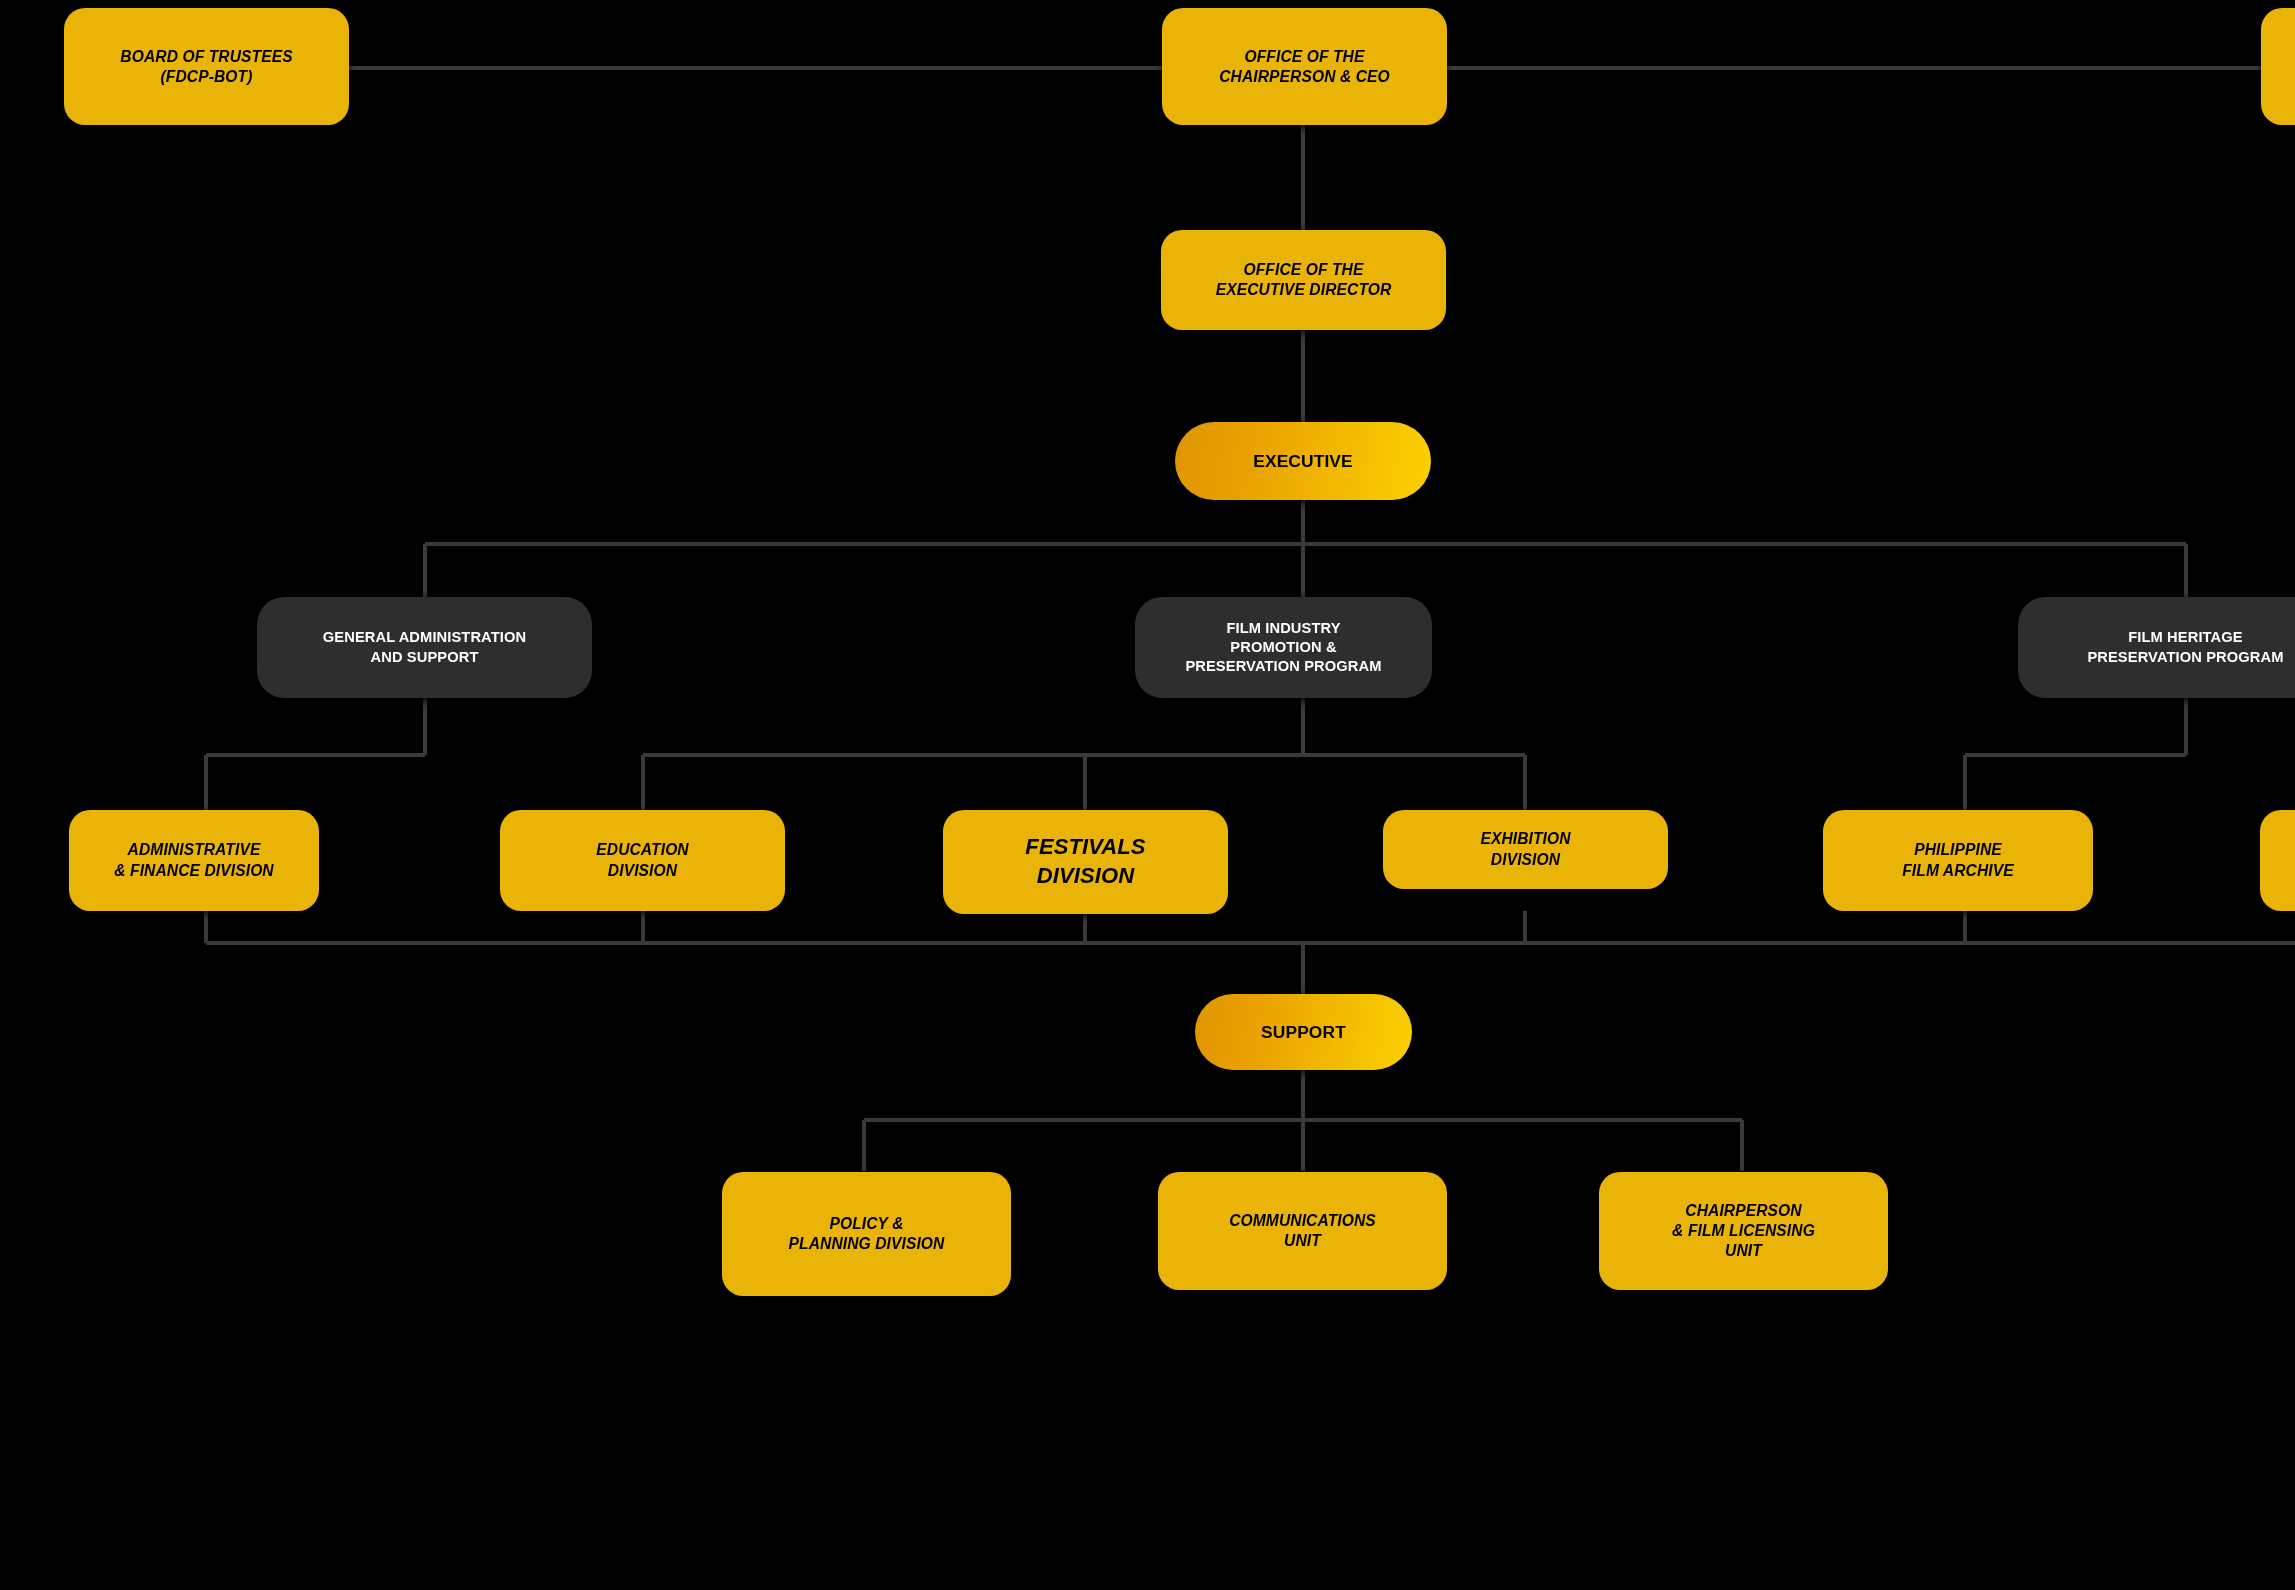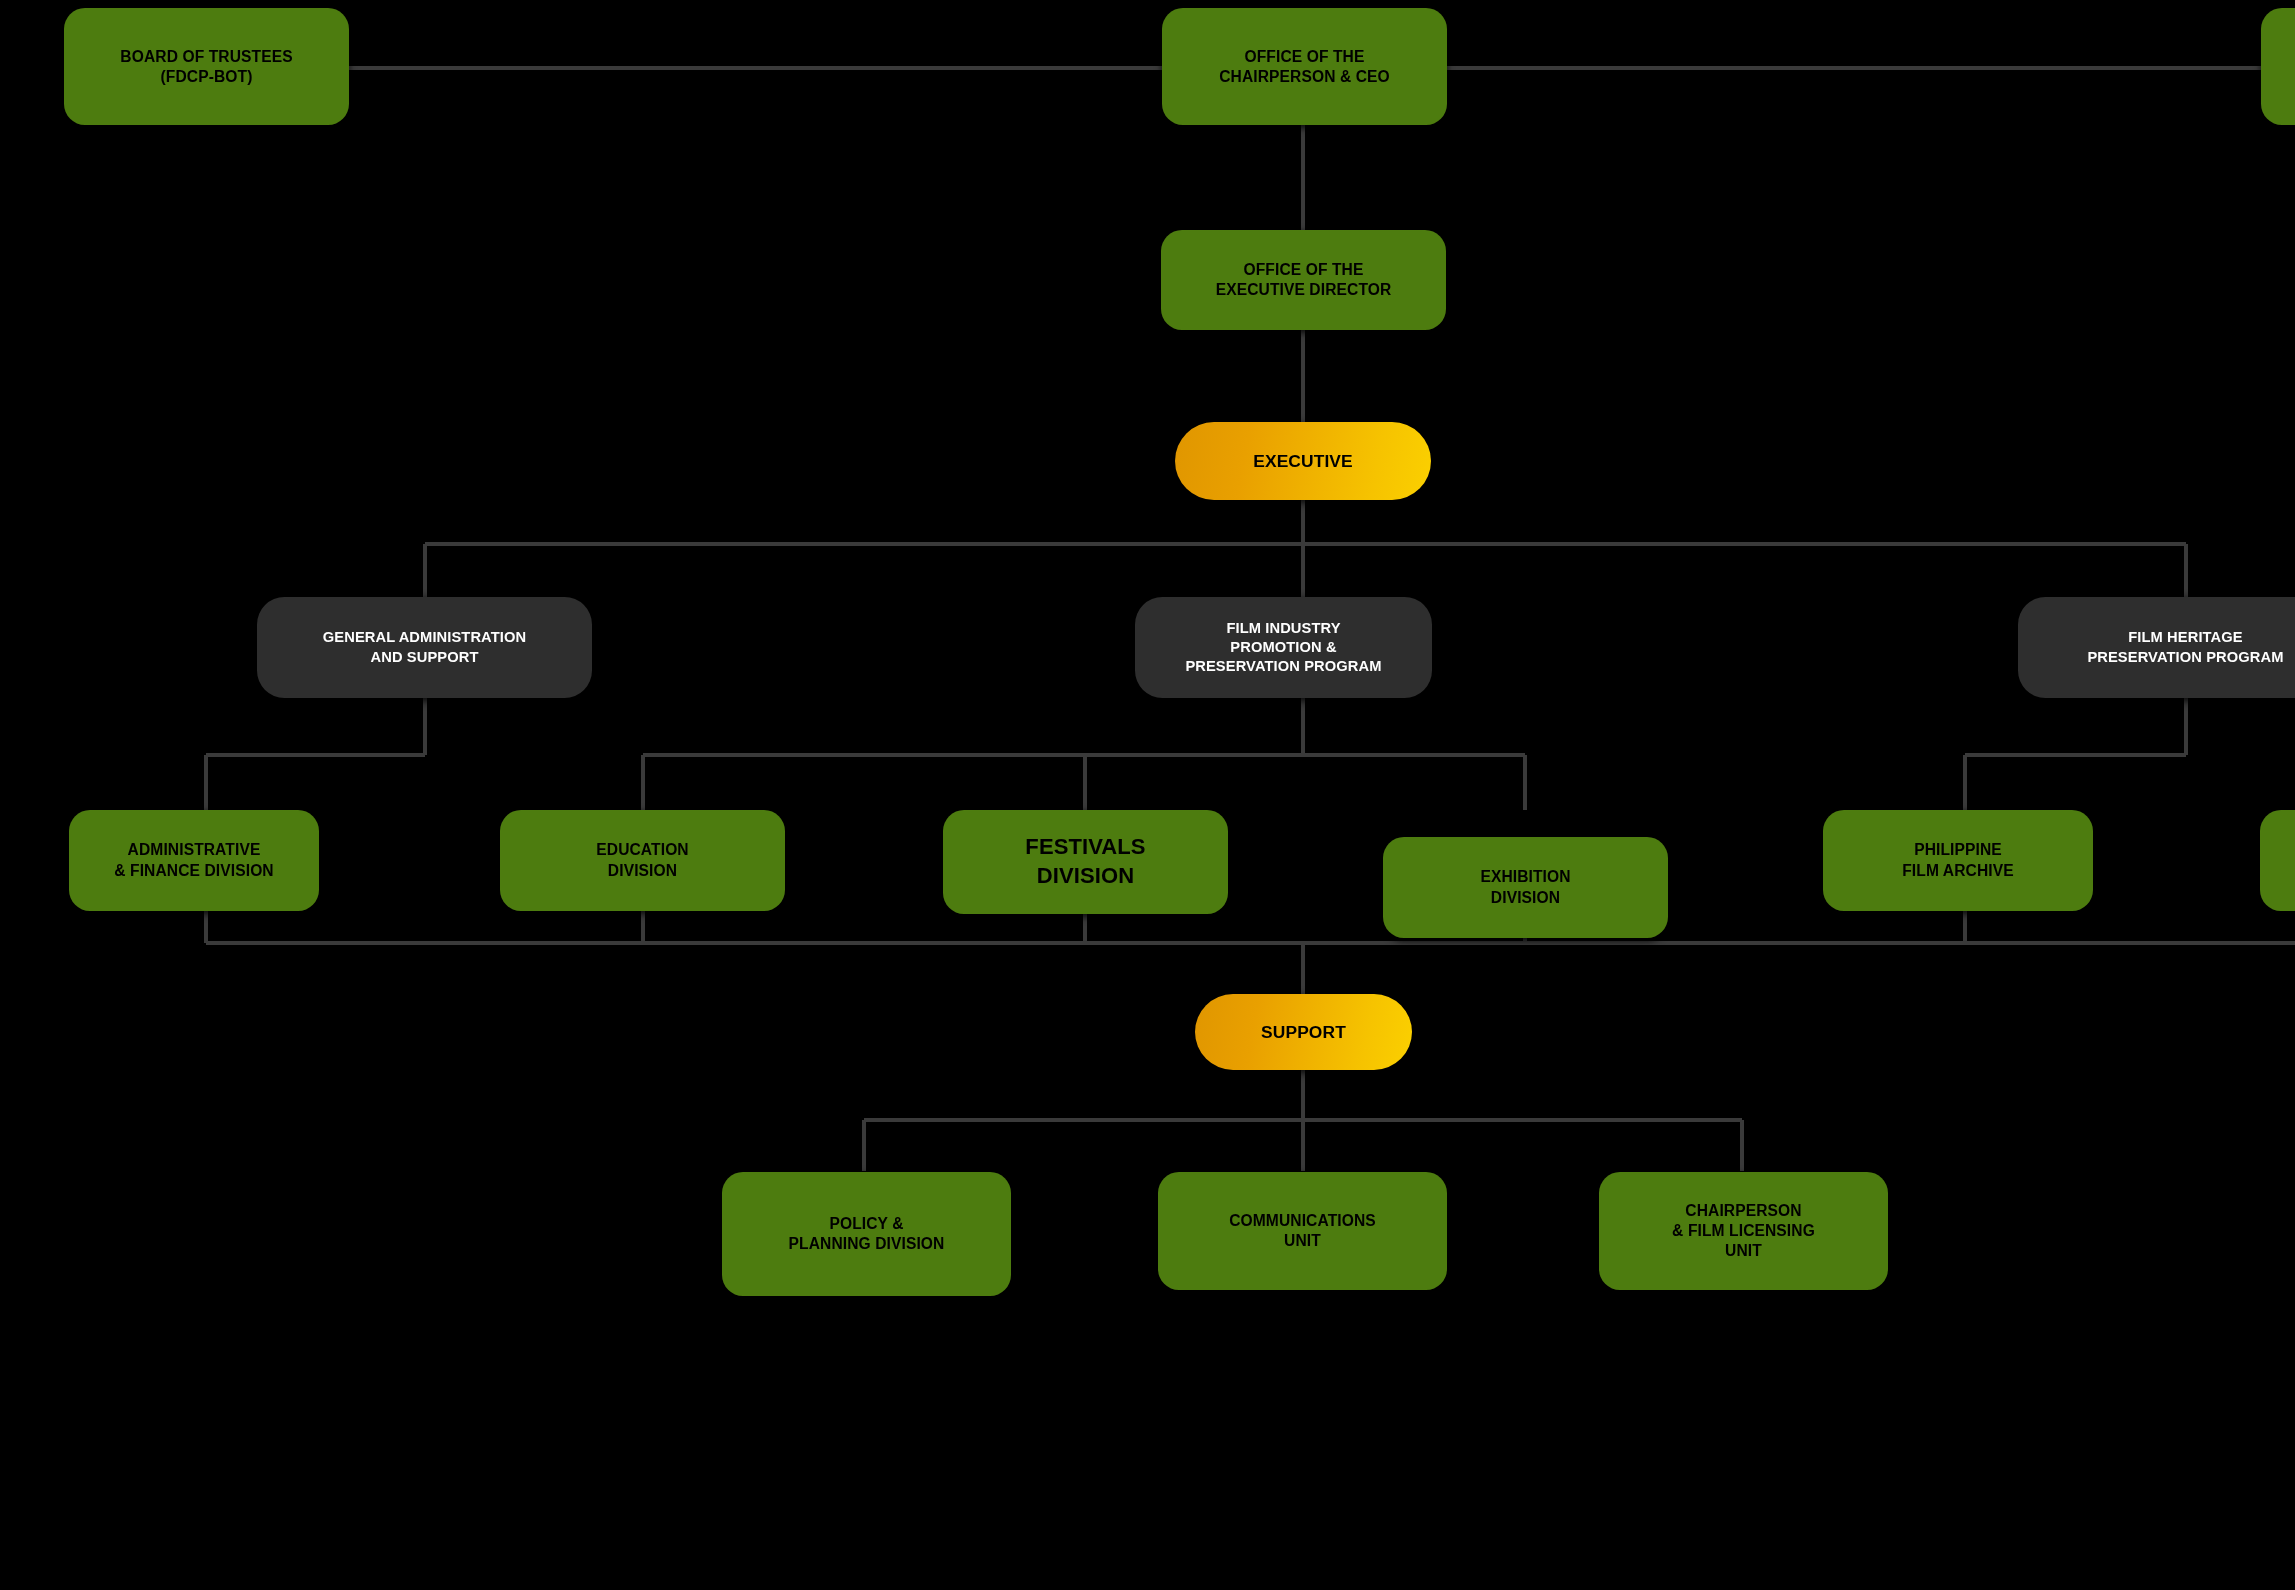--- a/index.html
+++ b/index.html
@@ -29,24 +29,25 @@
     align-items: center;
     justify-content: center;
     text-align: center;
     line-height: 1.30;
     letter-spacing: 0.1px;
     font-weight: bold;
     z-index: 5;
   }
   
   .node.light {
-    background: #4d7c0f;
+    background: #eab308;
     color: #000000;
     border-radius: 21px;
     box-shadow: 0 2.8px 7.3px rgba(0,0,0,0.85);
+    font-style: italic;
   }
   
   .node.dark {
     background: #2e2e2e;
     color: #ffffff;
     border-radius: 27.5px;
     box-shadow: 0 2.8px 8.3px rgba(0,0,0,0.9);
   }
   
   .node.gold {
@@ -177,21 +178,21 @@
     </span>
   </div>
 
   <div class="node light" style="left:943px; top:810px; width:285px; height:104px; font-size:22px;">
     <span class="lbl">
       <span>FESTIVALS</span><br>
       <span>DIVISION</span>
     </span>
   </div>
 
-  <div class="node light" style="left:1383px; top:810px; width:285px; height:101px; font-size:15.6px;margin-top:27px;">
+  <div class="node light" style="left:1383px; top:810px; width:285px; height:79px; font-size:15.6px;">
     <span class="lbl">
       <span>EXHIBITION</span><br>
       <span>DIVISION</span>
     </span>
   </div>
 
   <div class="node light" style="left:1823px; top:810px; width:270px; height:101px; font-size:15.6px;">
     <span class="lbl">
       <span>PHILIPPINE</span><br>
       <span>FILM ARCHIVE</span>

